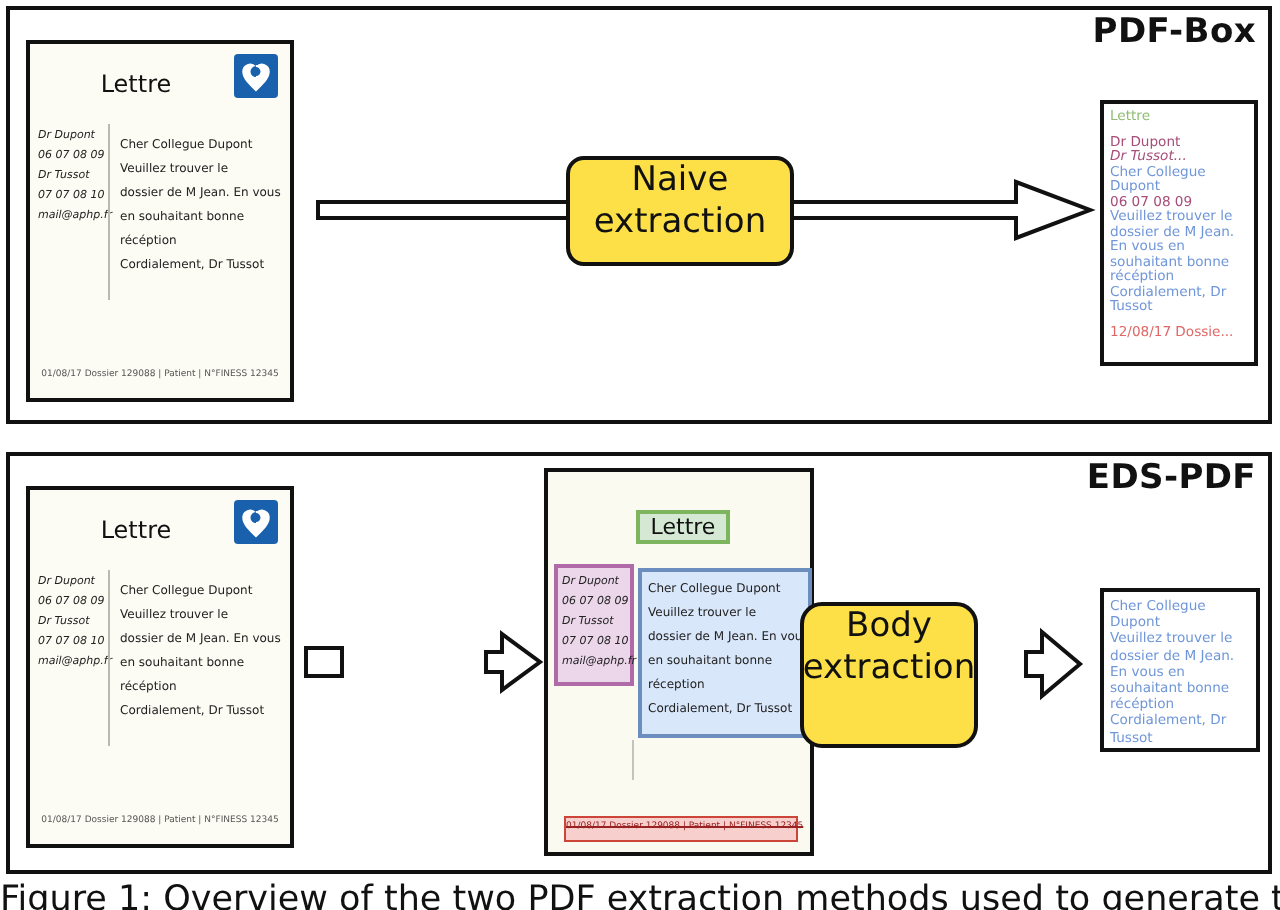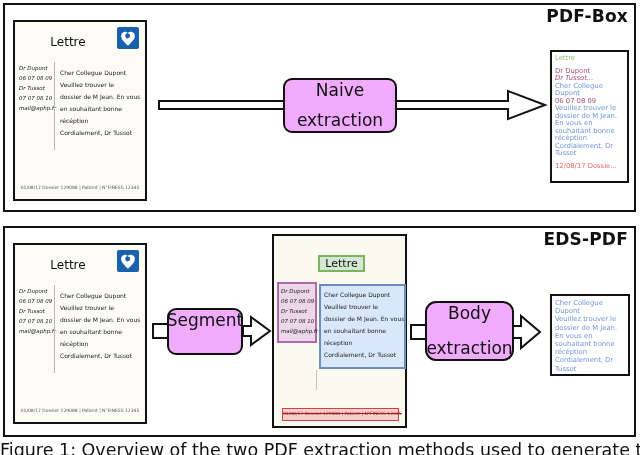--- a/index.html
+++ b/index.html
@@ -11,22 +11,22 @@
   .letter{position:absolute;width:134px;height:181px;background:#fcfcf4;border:2px solid #111;box-sizing:border-box;}
   .letter1{left:13px;top:20px;}
   .letter2{left:13px;top:243px;}
   .letter-title{position:absolute;top:13px;left:0;right:24px;text-align:center;font-size:12px;color:#111;}
   .letter-logo{position:absolute;top:5px;right:6px;width:22px;height:22px;border-radius:2px;}
   .letter-left{position:absolute;left:4px;top:41px;width:34px;font-size:5.5px;font-style:italic;line-height:10px;color:#222;white-space:nowrap;}
   .letter-sep{position:absolute;left:39px;top:40px;width:1px;height:88px;background:#b9b9b2;}
   .letter-body{position:absolute;left:45px;top:45px;width:88px;font-size:6px;line-height:12px;color:#222;white-space:nowrap;}
   .letter-footer{position:absolute;bottom:9px;left:0;right:0;text-align:center;font-size:4.5px;color:#555;white-space:nowrap;}
   
-  .proc-box{position:absolute;border:2px solid #111;border-radius:9px;background:#f0abfc;box-sizing:border-box;
-            display:flex;flex-direction:column;align-items:center;justify-content:space-between;
+  .proc-box{position:absolute;border:2px solid #111;border-radius:9px;background:#fde047;box-sizing:border-box;
+            display:flex;flex-direction:column;align-items:center;justify-content:flex-start;
             font-size:17px;line-height:21px;z-index:5;text-align:center;}
   .arrow-svg{position:absolute;z-index:1;}
   
   .out-box{position:absolute;border:2px solid #111;background:#fff;box-sizing:border-box;padding:3px 2px 0 3px;
            font-size:6.8px;line-height:7.5px;overflow:hidden;}
   .out-box .gap-after{margin-bottom:5px;}
   .eds-out{line-height:8.2px;}
   
   .segdoc{position:absolute;left:272px;top:234px;width:135px;height:194px;border:2px solid #111;
           background:#fafaf0;box-sizing:border-box;}
@@ -133,23 +133,20 @@
         <div>récéption</div>
         <div>Cordialement, Dr Tussot</div>
       </div>
     <div class="letter-footer">01/08/17  Dossier 129088 | Patient | N°FINESS 12345</div>
   </div>
 
   <svg class="arrow-svg" style="left:151px;top:315px;" width="122" height="34">
     <rect x="2" y="9" width="18" height="14" fill="#ffffff" stroke="#111" stroke-width="2"></rect>
     <polygon points="92,11 100,11 100,2 119,16 100,30 100,21 92,21" fill="#ffffff" stroke="#111" stroke-width="2"></polygon>
   </svg>
-  <div class="proc-box" style="left:167px;top:308px;width:76px;height:47px;">
-    <div>Segment</div>
-  </div>
 
   <div class="segdoc">
     <div class="seg-title" style="background: rgb(213, 232, 212); border-color: rgb(124, 181, 94);">Lettre</div>
     <div class="seg-purple" style="background: rgb(236, 214, 234); border-color: rgb(176, 106, 168);">
         <div>Dr Dupont</div>
         <div>06 07 08 09</div>
         <div>Dr Tussot</div>
         <div>07 07 08 10</div>
         <div>mail@aphp.fr</div>
       </div>
@@ -162,21 +159,21 @@
         <div>Cordialement, Dr Tussot</div>
       </div>
     <div class="seg-sep"></div>
     <div class="seg-red" style="color: rgb(153, 34, 34); background: rgb(247, 207, 204); border-color: rgb(204, 69, 56);">01/08/17 Dossier 129088 | Patient | N°FINESS 12345</div>
   </div>
 
   <svg class="arrow-svg" style="left:409px;top:312px;" width="134" height="40">
     <rect x="2" y="13" width="18" height="14" fill="#ffffff" stroke="#111" stroke-width="2"></rect>
     <polygon points="104,14 112,14 112,4 131,20 112,36 112,26 104,26" fill="#ffffff" stroke="#111" stroke-width="2"></polygon>
   </svg>
-  <div class="proc-box" style="left:425px;top:301px;width:89px;height:60px;border-radius:11px;">
+  <div class="proc-box" style="left:400px;top:301px;width:89px;height:73px;border-radius:11px;">
     <div>Body</div>
     <div>extraction</div>
   </div>
 
   <div class="out-box eds-out" style="left: 550px; top: 294px; width: 80px; height: 82px; color: rgb(111, 150, 216);">
       <div>Cher Collegue</div>
       <div>Dupont</div>
       <div>Veuillez trouver le</div>
       <div>dossier de M Jean.</div>
       <div>En vous en</div>

